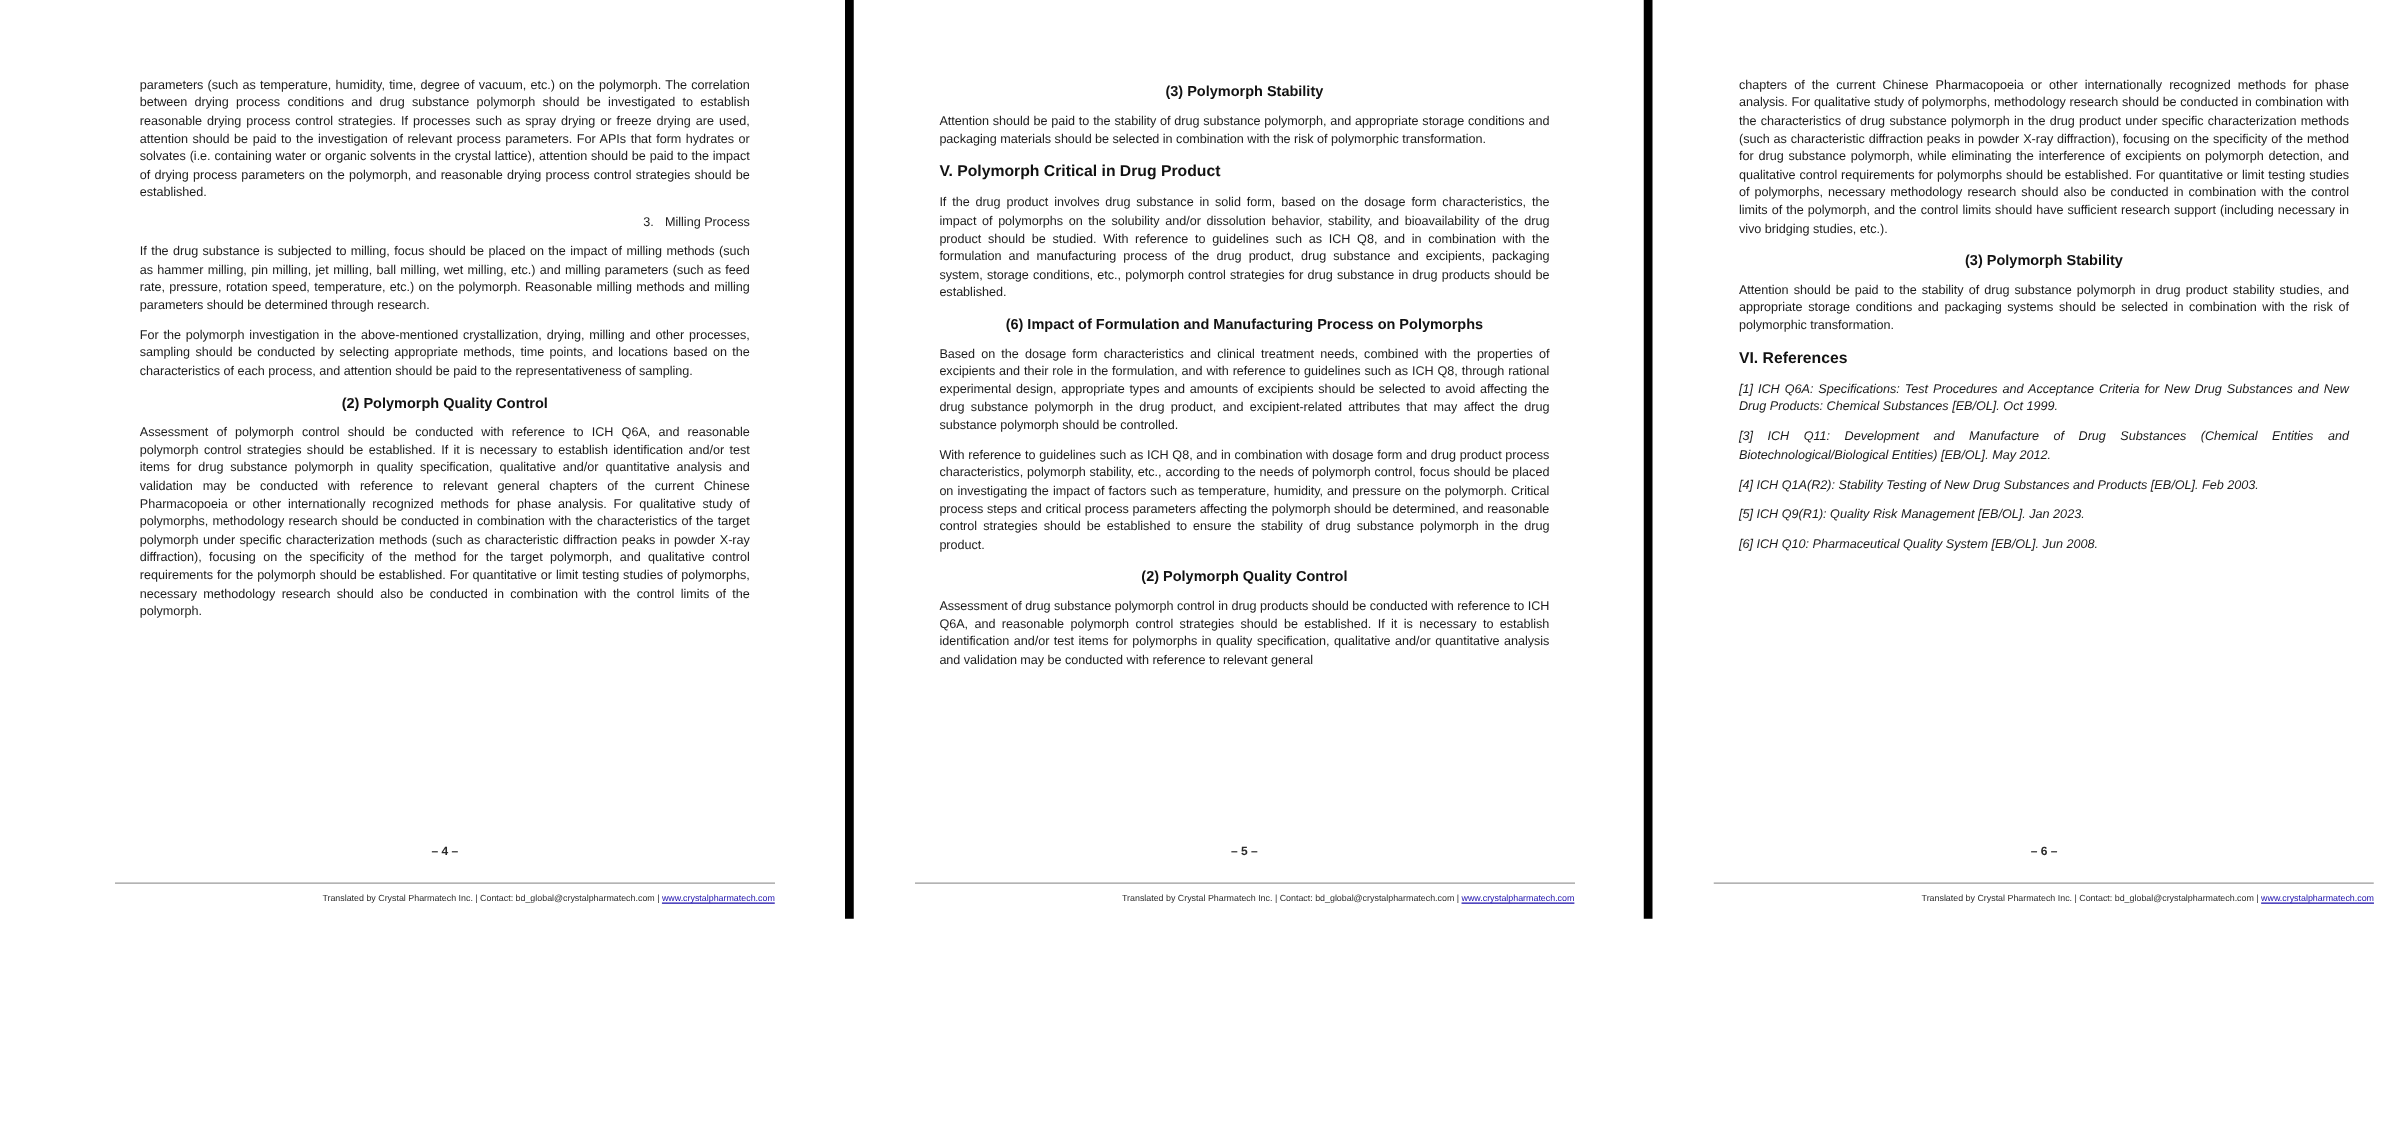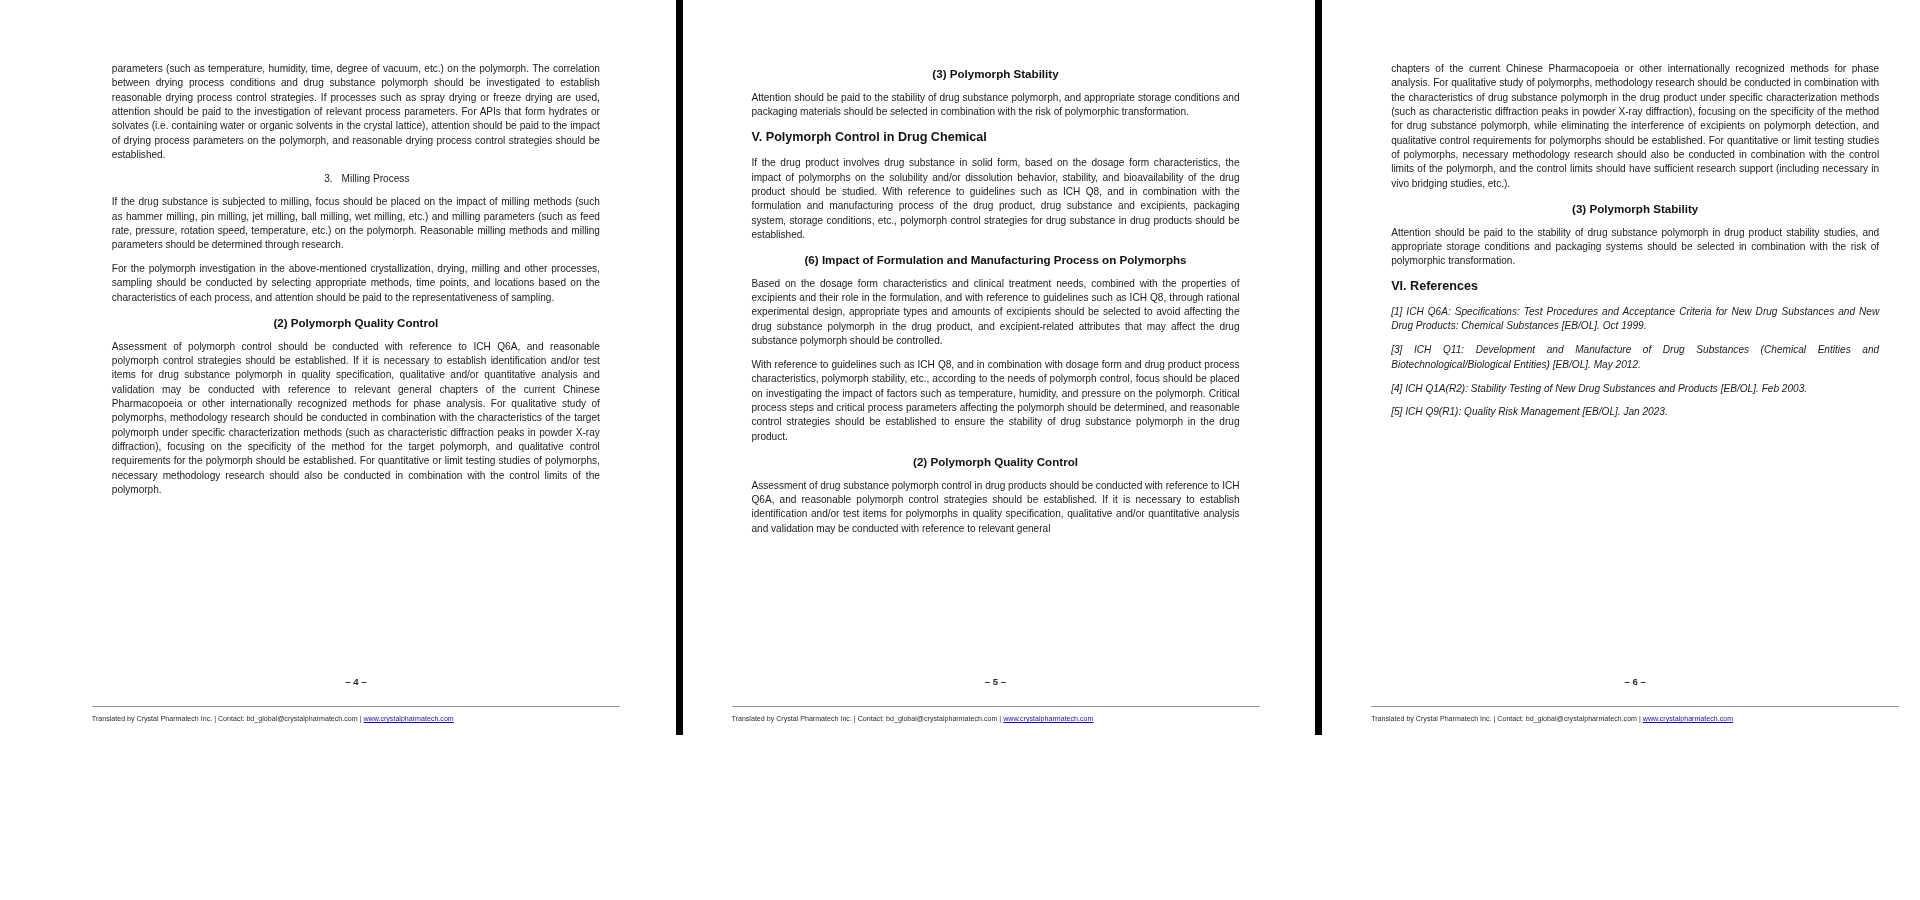--- a/index.html
+++ b/index.html
@@ -85,21 +85,21 @@
     margin-bottom: 9px;
     text-align: center;
     color: #121212;
   }
 
   .numlist {
     font-size: 10.1px;
     line-height: 14.3px;
     margin: 2px 0 9px 22px;
     color: #1b1b1b;
-    text-align: center;
+    text-align: right;
   }
   .numlist .num { margin-right: 9px; }
 
   .ref-item {
     color: #1b1b1b;
     font-size: 10.1px;
     line-height: 14.35px;
     text-align: justify;
     margin-bottom: 9.5px;
     font-style: italic;
@@ -123,21 +123,21 @@
     bottom: 28px;
     height: 1px;
     background: #9a9a9a;
   }
 
   .footer-text {
     position: absolute;
     left: 42px;
     right: 42px;
     bottom: 10px;
-    text-align: left;
+    text-align: right;
     font-size: 7.1px;
     color: #2b2b2b;
     line-height: 11px;
     white-space: nowrap;
   }
 
   .footer-link {
     color: #1a0dab;
     text-decoration: underline;
   }
@@ -166,21 +166,21 @@
         <div class="page-number">– 4 –</div>
         <div class="footer-rule"></div>
         <div class="footer-text"><span>Translated by Crystal Pharmatech Inc. | Contact: bd_global@crystalpharmatech.com | </span><a class="footer-link" href="#">www.crystalpharmatech.com</a></div>
       </div>
     </div>
     <div class="page-slot sep-left">
       <div class="page">
         <div class="page-inner">
           <h3 class="h-sub">(3) Polymorph Stability</h3>
           <p class="block">Attention should be paid to the stability of drug substance polymorph, and appropriate storage conditions and packaging materials should be selected in combination with the risk of polymorphic transformation.</p>
-          <h2 class="h-section">V. Polymorph Control in Drug Chemical</h2>
+          <h2 class="h-section">V. Polymorph Critical in Drug Product</h2>
           <p class="block">If the drug product involves drug substance in solid form, based on the dosage form characteristics, the impact of polymorphs on the solubility and/or dissolution behavior, stability, and bioavailability of the drug product should be studied. With reference to guidelines such as ICH Q8, and in combination with the formulation and manufacturing process of the drug product, drug substance and excipients, packaging system, storage conditions, etc., polymorph control strategies for drug substance in drug products should be established.</p>
           <h3 class="h-sub">(6) Impact of Formulation and Manufacturing Process on Polymorphs</h3>
           <p class="block">Based on the dosage form characteristics and clinical treatment needs, combined with the properties of excipients and their role in the formulation, and with reference to guidelines such as ICH Q8, through rational experimental design, appropriate types and amounts of excipients should be selected to avoid affecting the drug substance polymorph in the drug product, and excipient-related attributes that may affect the drug substance polymorph should be controlled.</p>
           <p class="block">With reference to guidelines such as ICH Q8, and in combination with dosage form and drug product process characteristics, polymorph stability, etc., according to the needs of polymorph control, focus should be placed on investigating the impact of factors such as temperature, humidity, and pressure on the polymorph. Critical process steps and critical process parameters affecting the polymorph should be determined, and reasonable control strategies should be established to ensure the stability of drug substance polymorph in the drug product.</p>
           <h3 class="h-sub">(2) Polymorph Quality Control</h3>
           <p class="block">Assessment of drug substance polymorph control in drug products should be conducted with reference to ICH Q6A, and reasonable polymorph control strategies should be established. If it is necessary to establish identification and/or test items for polymorphs in quality specification, qualitative and/or quantitative analysis and validation may be conducted with reference to relevant general</p>
         </div>
         <div class="page-number">– 5 –</div>
         <div class="footer-rule"></div>
         <div class="footer-text"><span>Translated by Crystal Pharmatech Inc. | Contact: bd_global@crystalpharmatech.com | </span><a class="footer-link" href="#">www.crystalpharmatech.com</a></div>
@@ -190,20 +190,21 @@
       <div class="page">
         <div class="page-inner">
           <p class="block">chapters of the current Chinese Pharmacopoeia or other internationally recognized methods for phase analysis. For qualitative study of polymorphs, methodology research should be conducted in combination with the characteristics of drug substance polymorph in the drug product under specific characterization methods (such as characteristic diffraction peaks in powder X-ray diffraction), focusing on the specificity of the method for drug substance polymorph, while eliminating the interference of excipients on polymorph detection, and qualitative control requirements for polymorphs should be established. For quantitative or limit testing studies of polymorphs, necessary methodology research should also be conducted in combination with the control limits of the polymorph, and the control limits should have sufficient research support (including necessary in vivo bridging studies, etc.).</p>
           <h3 class="h-sub">(3) Polymorph Stability</h3>
           <p class="block">Attention should be paid to the stability of drug substance polymorph in drug product stability studies, and appropriate storage conditions and packaging systems should be selected in combination with the risk of polymorphic transformation.</p>
           <h2 class="h-section">VI. References</h2>
           <div class="ref-item">[1] ICH Q6A: Specifications: Test Procedures and Acceptance Criteria for New Drug Substances and New Drug Products: Chemical Substances [EB/OL]. Oct 1999.</div>
           <div class="ref-item">[3] ICH Q11: Development and Manufacture of Drug Substances (Chemical Entities and Biotechnological/Biological Entities) [EB/OL]. May 2012.</div>
           <div class="ref-item">[4] ICH Q1A(R2): Stability Testing of New Drug Substances and Products [EB/OL]. Feb 2003.</div>
           <div class="ref-item">[5] ICH Q9(R1): Quality Risk Management [EB/OL]. Jan 2023.</div>
+          <div class="ref-item">[6] ICH Q10: Pharmaceutical Quality System [EB/OL]. Jun 2008.</div>
         </div>
         <div class="page-number">– 6 –</div>
         <div class="footer-rule"></div>
         <div class="footer-text"><span>Translated by Crystal Pharmatech Inc. | Contact: bd_global@crystalpharmatech.com | </span><a class="footer-link" href="#">www.crystalpharmatech.com</a></div>
       </div>
     </div>
     <div class="edge-sliver"></div>
   </div>
 
 </body></html>

